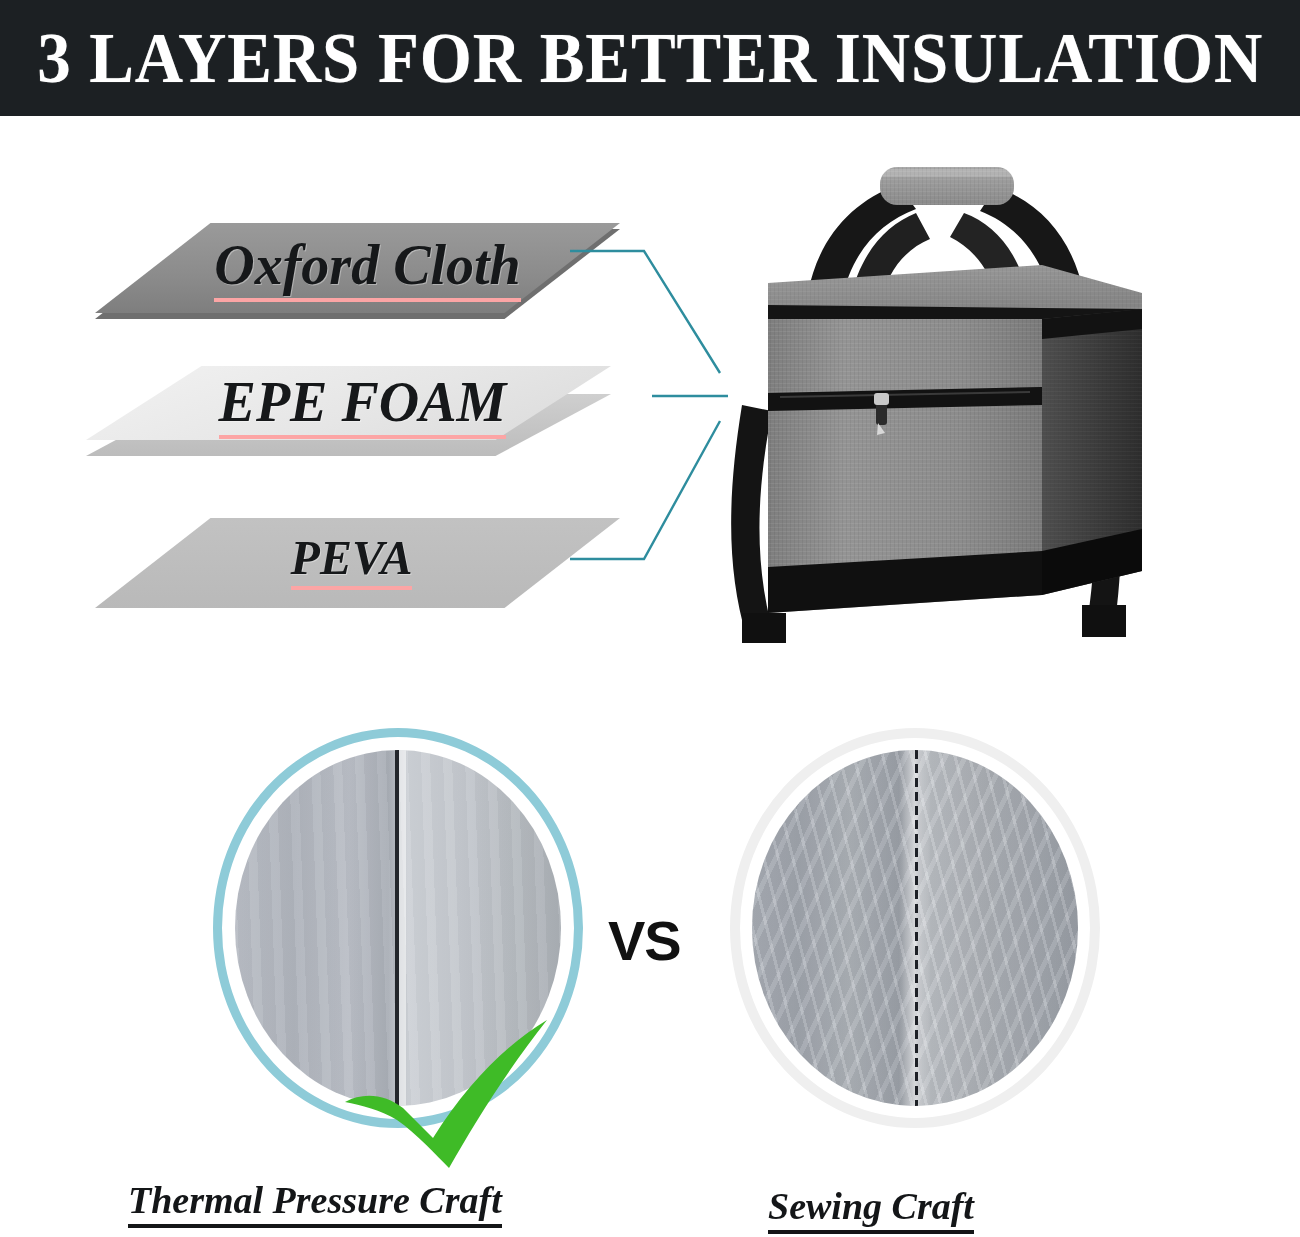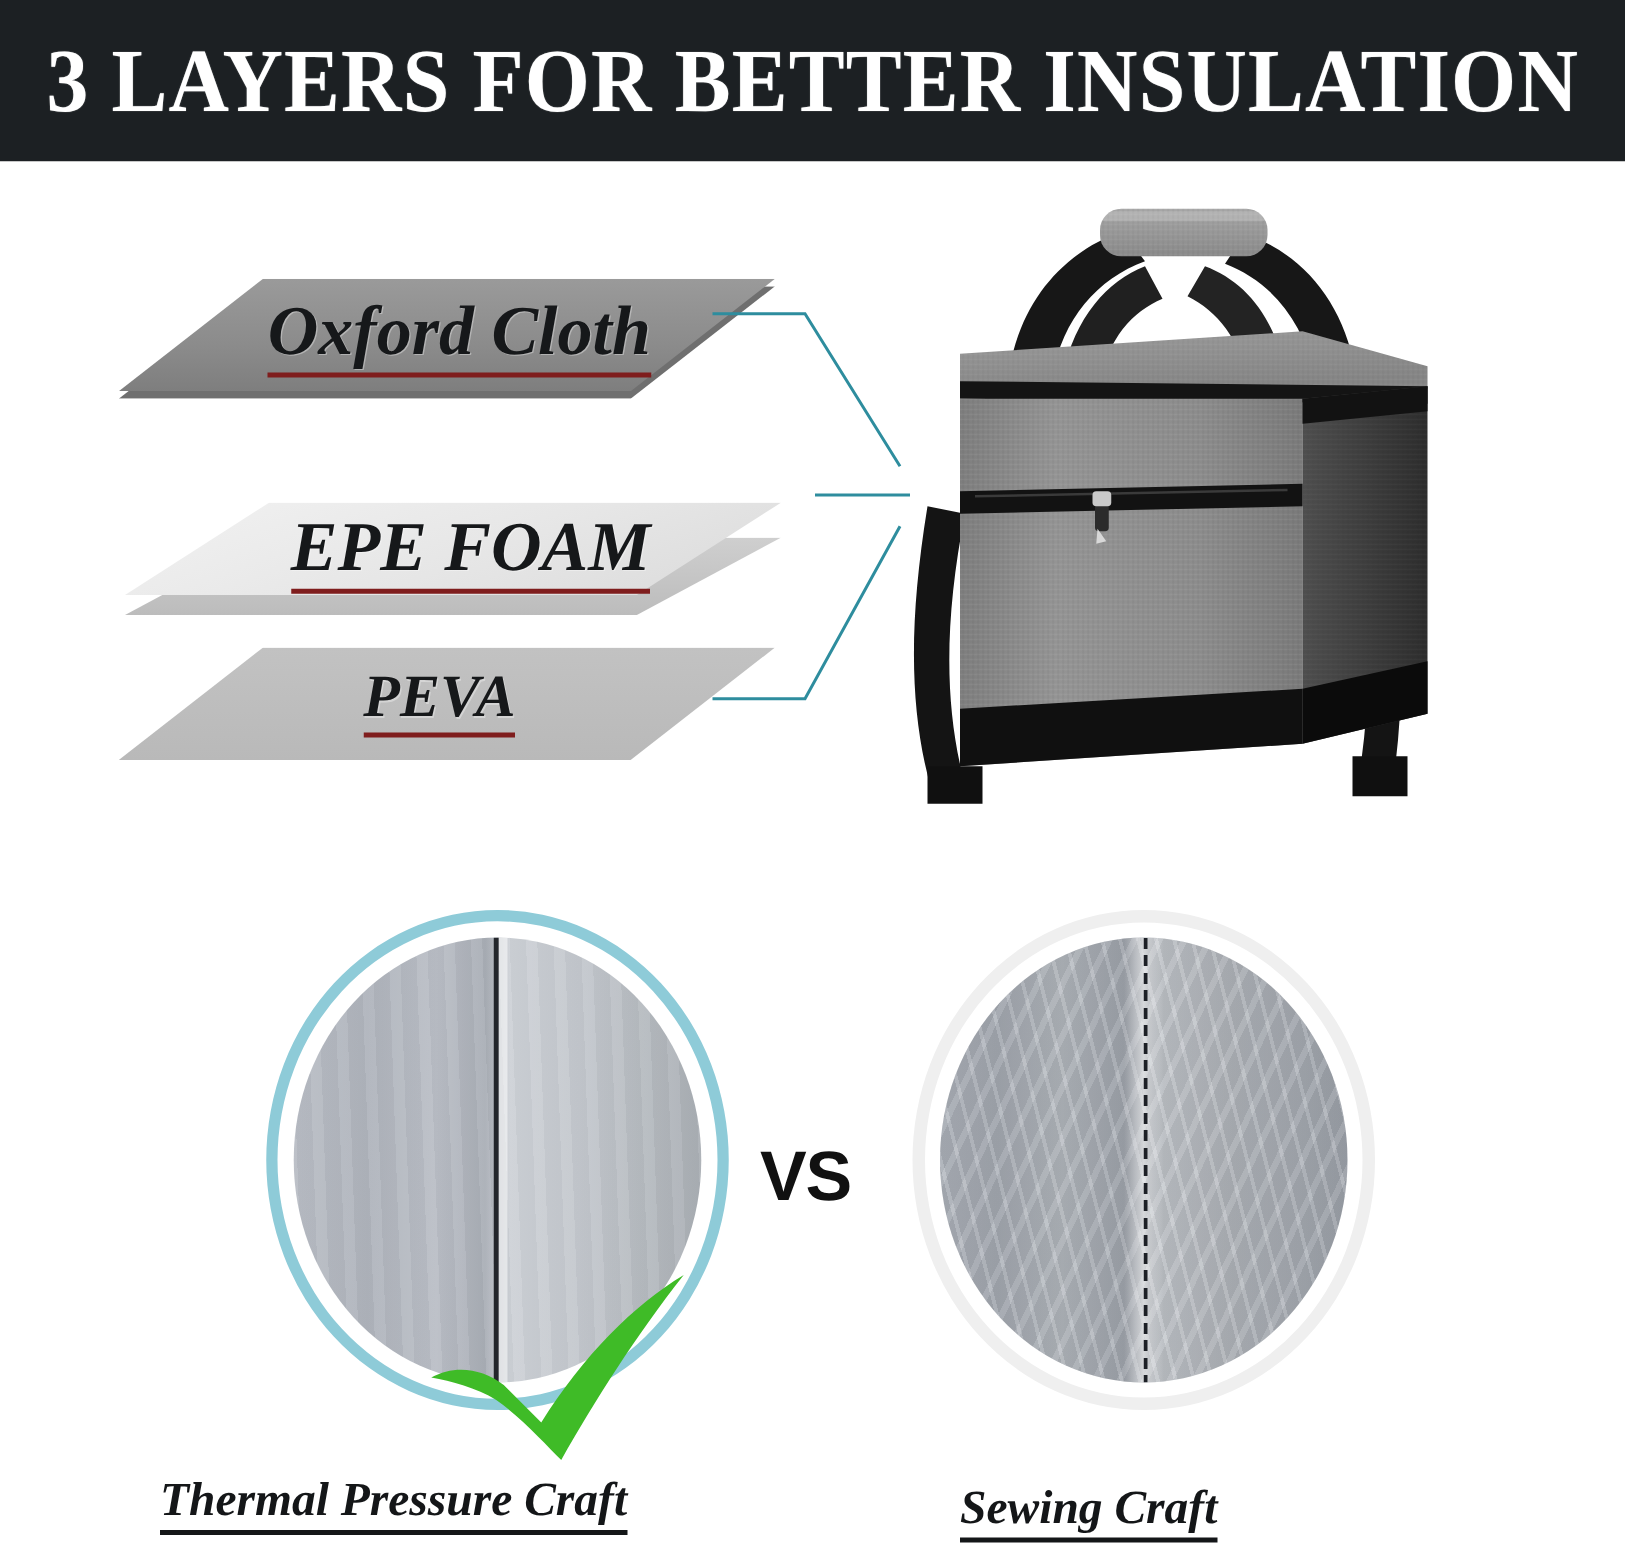--- a/index.html
+++ b/index.html
@@ -13,21 +13,21 @@
     font-family: "Liberation Serif", serif;
     overflow: hidden;
     position: relative;
   }
 
   
   .header-bar {
     position: absolute;
     left: 0; top: 0;
     width: 1300px;
-    height: 129px;
+    height: 116px;
     background: #1c2023;
     display: flex;
     align-items: center;
     justify-content: center;
   }
   .header-title {
     color: #ffffff;
     font-family: "Liberation Serif", serif;
     font-weight: 700;
     font-size: 72px;
@@ -47,22 +47,22 @@
   }
 
   
   .slab-wrap { position: absolute; }
 
   .slab-top {
     left: 95px; top: 90px;
     width: 525px; height: 90px;
   }
   .slab-mid {
-    left: 100px; top: 233px;
-    width: 525px; height: 112px; margin-top: 36px;
+    left: 86px; top: 233px;
+    width: 525px; height: 112px;
   }
   .slab-bot {
     left: 95px; top: 385px;
     width: 525px; height: 90px;
   }
 
   .para {
     position: absolute;
     left: 0; top: 0;
     width: 100%; height: 100%;
@@ -99,21 +99,21 @@
     font-family: "Liberation Serif", serif;
     font-style: italic;
     font-weight: 700;
     color: #16181a;
     white-space: nowrap;
     z-index: 5;
     text-shadow: 1px 1px 0 rgba(255,255,255,0.35);
   }
   .slab-label u {
     text-decoration: none;
-    border-bottom: 4px solid #7f1d1d;
+    border-bottom: 4px solid #fca5a5;
     padding-bottom: 2px;
     font-style: italic;
   }
   .label-oxford { font-size: 56px; line-height: 1; top: 14px; left: 10px; }
   .label-foam   { font-size: 56px; line-height: 1; top: 8px;  left: 14px; }
   .label-peva   { font-size: 48px; line-height: 1; top: 16px; left: -6px; }
 
   
   .connectors {
     position: absolute;

